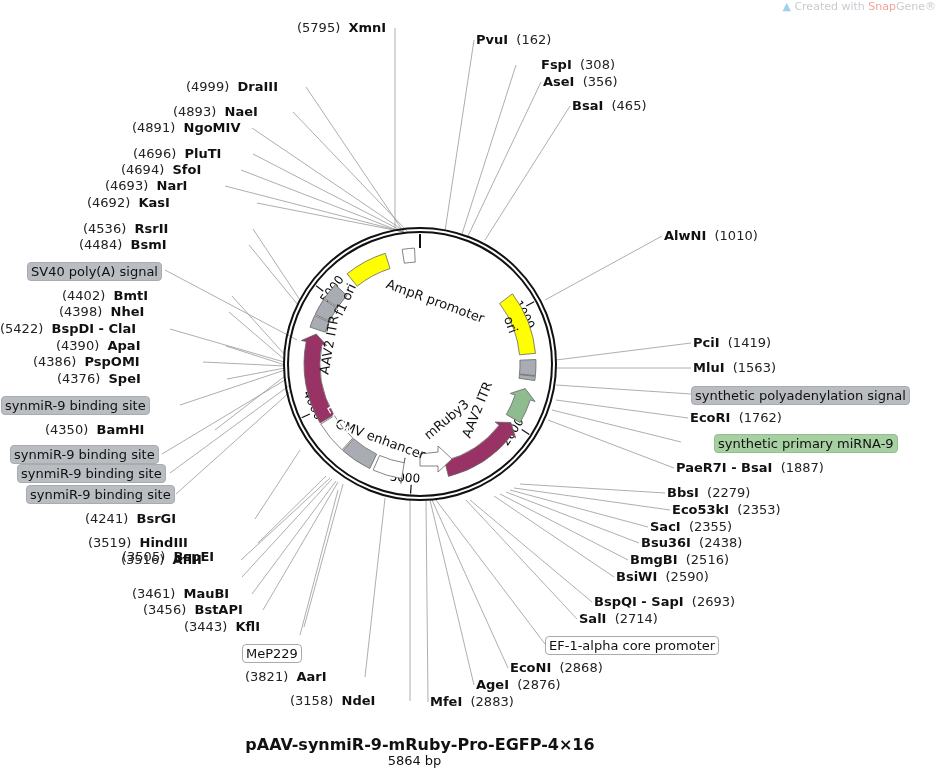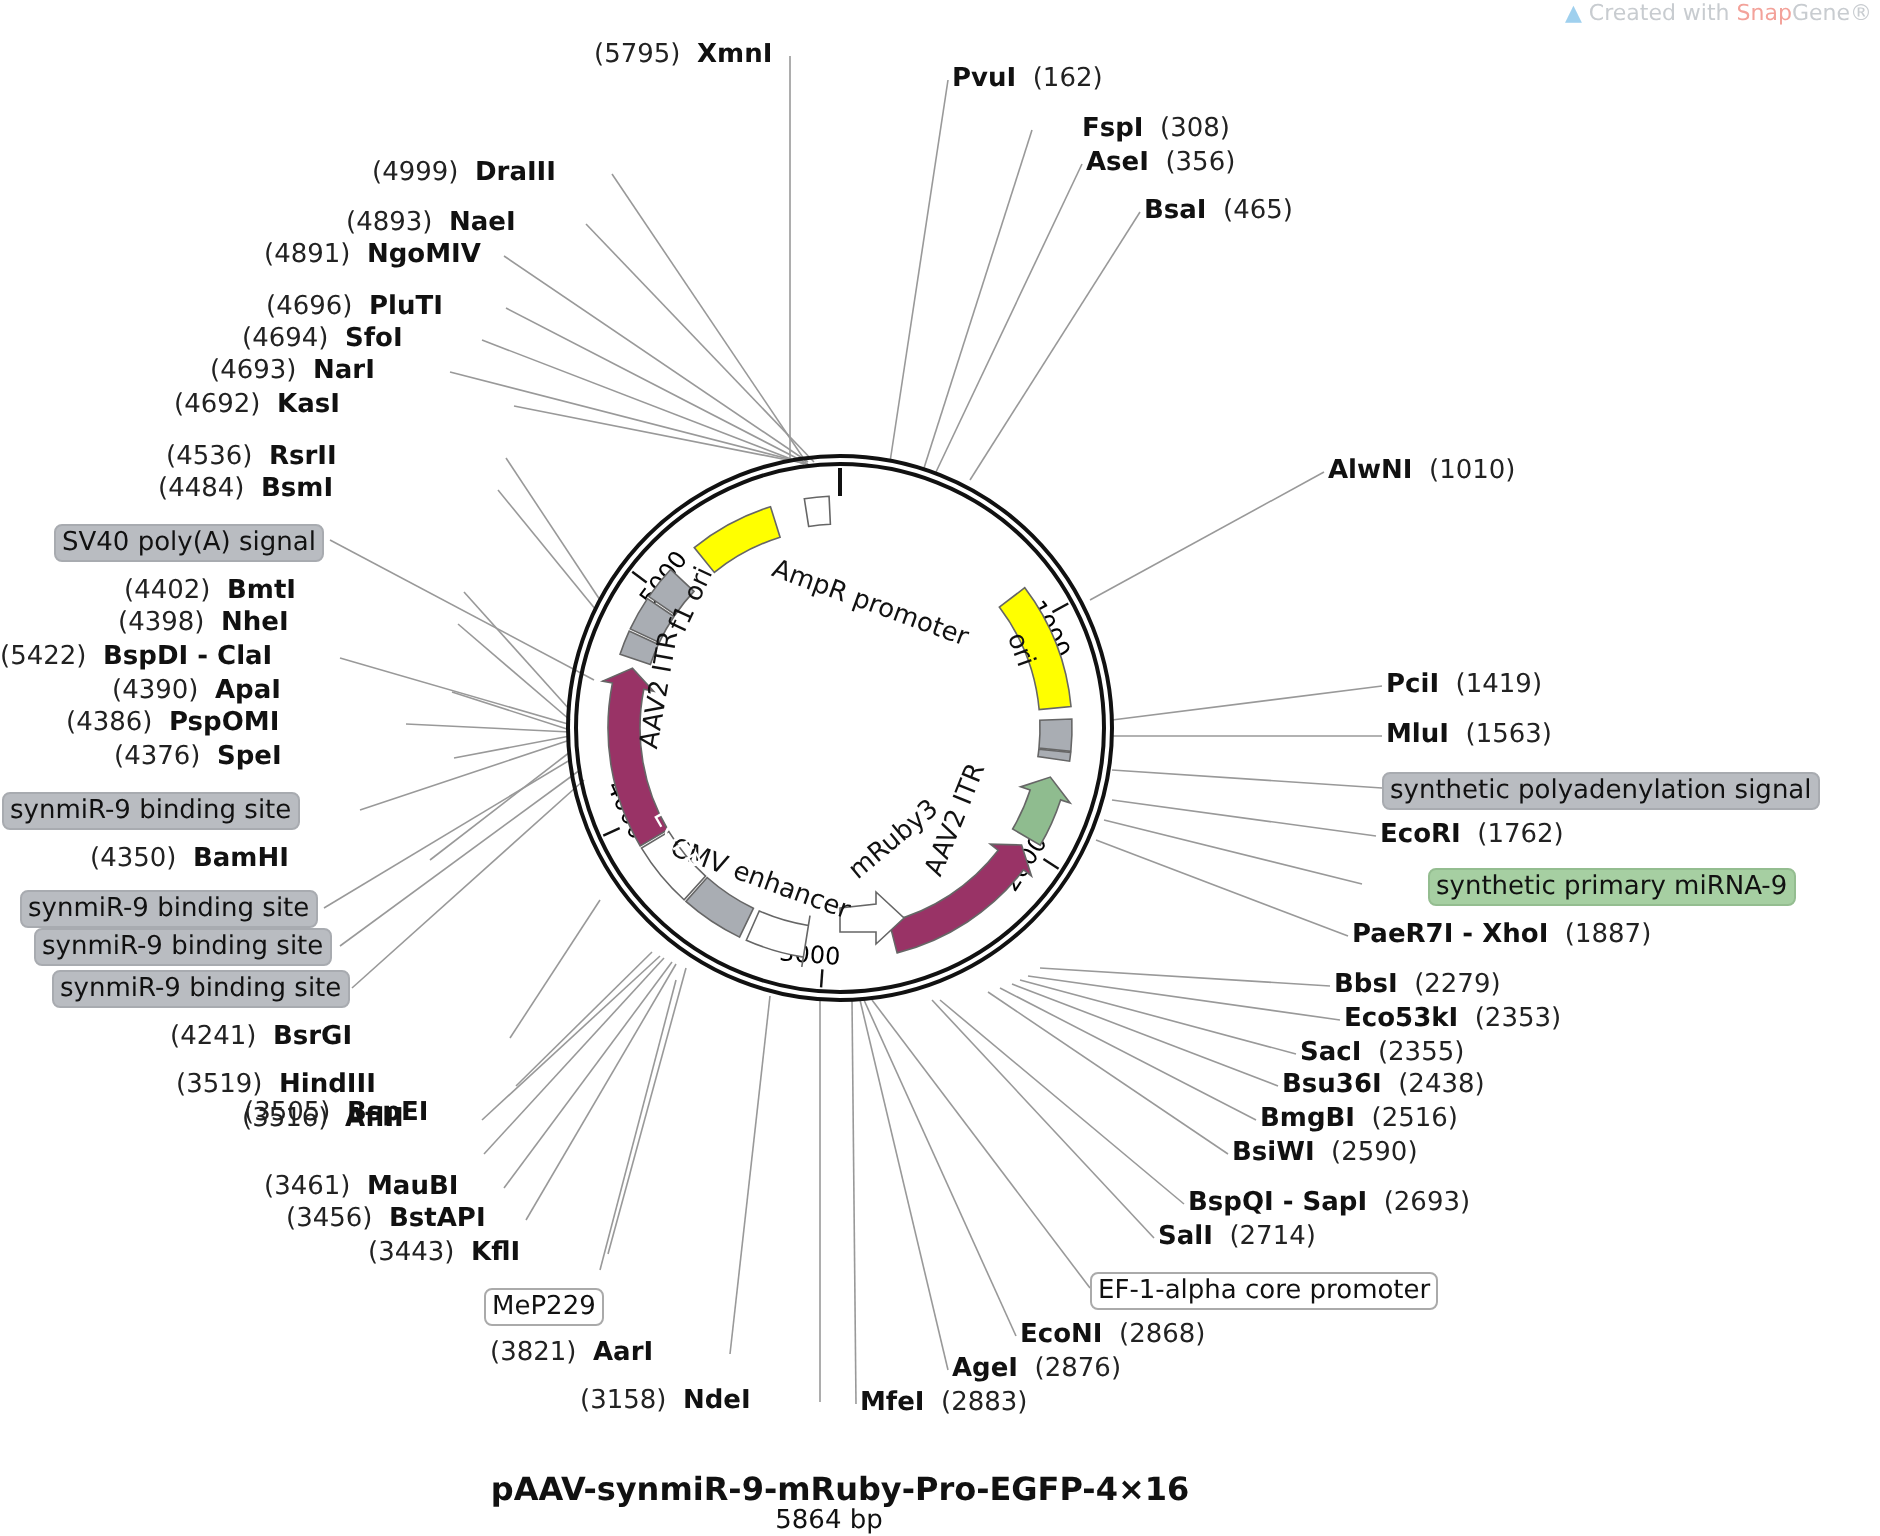--- a/index.html
+++ b/index.html
@@ -158,21 +158,21 @@
   </div>
 <div id="rightwrap">
     <div class="lbl" style="left: 476px; top: 32px;"><span class="nm">PvuI</span>&nbsp; <span class="pos">(162)</span></div>
     <div class="lbl" style="left: 518px; top: 57px; margin-left: 23px;"><span class="nm">FspI</span>&nbsp; <span class="pos">(308)</span></div>
     <div class="lbl" style="left: 543px; top: 74px;"><span class="nm">AseI</span>&nbsp; <span class="pos">(356)</span></div>
     <div class="lbl" style="left: 572px; top: 98px;"><span class="nm">BsaI</span>&nbsp; <span class="pos">(465)</span></div>
     <div class="lbl" style="left: 664px; top: 228px;"><span class="nm">AlwNI</span>&nbsp; <span class="pos">(1010)</span></div>
     <div class="lbl" style="left: 693px; top: 335px;"><span class="nm">PciI</span>&nbsp; <span class="pos">(1419)</span></div>
     <div class="lbl" style="left: 693px; top: 360px;"><span class="nm">MluI</span>&nbsp; <span class="pos">(1563)</span></div>
     <div class="lbl" style="left: 690px; top: 410px;"><span class="nm">EcoRI</span>&nbsp; <span class="pos">(1762)</span></div>
-    <div class="lbl" style="left: 676px; top: 460px;"><span class="nm">PaeR7I - XhoI</span>&nbsp; <span class="pos">(1887)</span></div>
+    <div class="lbl" style="left: 676px; top: 460px;"><span class="nm">PaeR7I - BsaI</span>&nbsp; <span class="pos">(1887)</span></div>
     <div class="lbl" style="left: 667px; top: 485px;"><span class="nm">BbsI</span>&nbsp; <span class="pos">(2279)</span></div>
     <div class="lbl" style="left: 672px; top: 502px;"><span class="nm">Eco53kI</span>&nbsp; <span class="pos">(2353)</span></div>
     <div class="lbl" style="left: 650px; top: 519px;"><span class="nm">SacI</span>&nbsp; <span class="pos">(2355)</span></div>
     <div class="lbl" style="left: 641px; top: 535px;"><span class="nm">Bsu36I</span>&nbsp; <span class="pos">(2438)</span></div>
     <div class="lbl" style="left: 630px; top: 552px;"><span class="nm">BmgBI</span>&nbsp; <span class="pos">(2516)</span></div>
     <div class="lbl" style="left: 616px; top: 569px;"><span class="nm">BsiWI</span>&nbsp; <span class="pos">(2590)</span></div>
     <div class="lbl" style="left: 594px; top: 594px;"><span class="nm">BspQI - SapI</span>&nbsp; <span class="pos">(2693)</span></div>
     <div class="lbl" style="left: 579px; top: 611px;"><span class="nm">SalI</span>&nbsp; <span class="pos">(2714)</span></div>
     <div class="lbl" style="left: 510px; top: 660px;"><span class="nm">EcoNI</span>&nbsp; <span class="pos">(2868)</span></div>
     <div class="lbl" style="left: 476px; top: 677px;"><span class="nm">AgeI</span>&nbsp; <span class="pos">(2876)</span></div>

